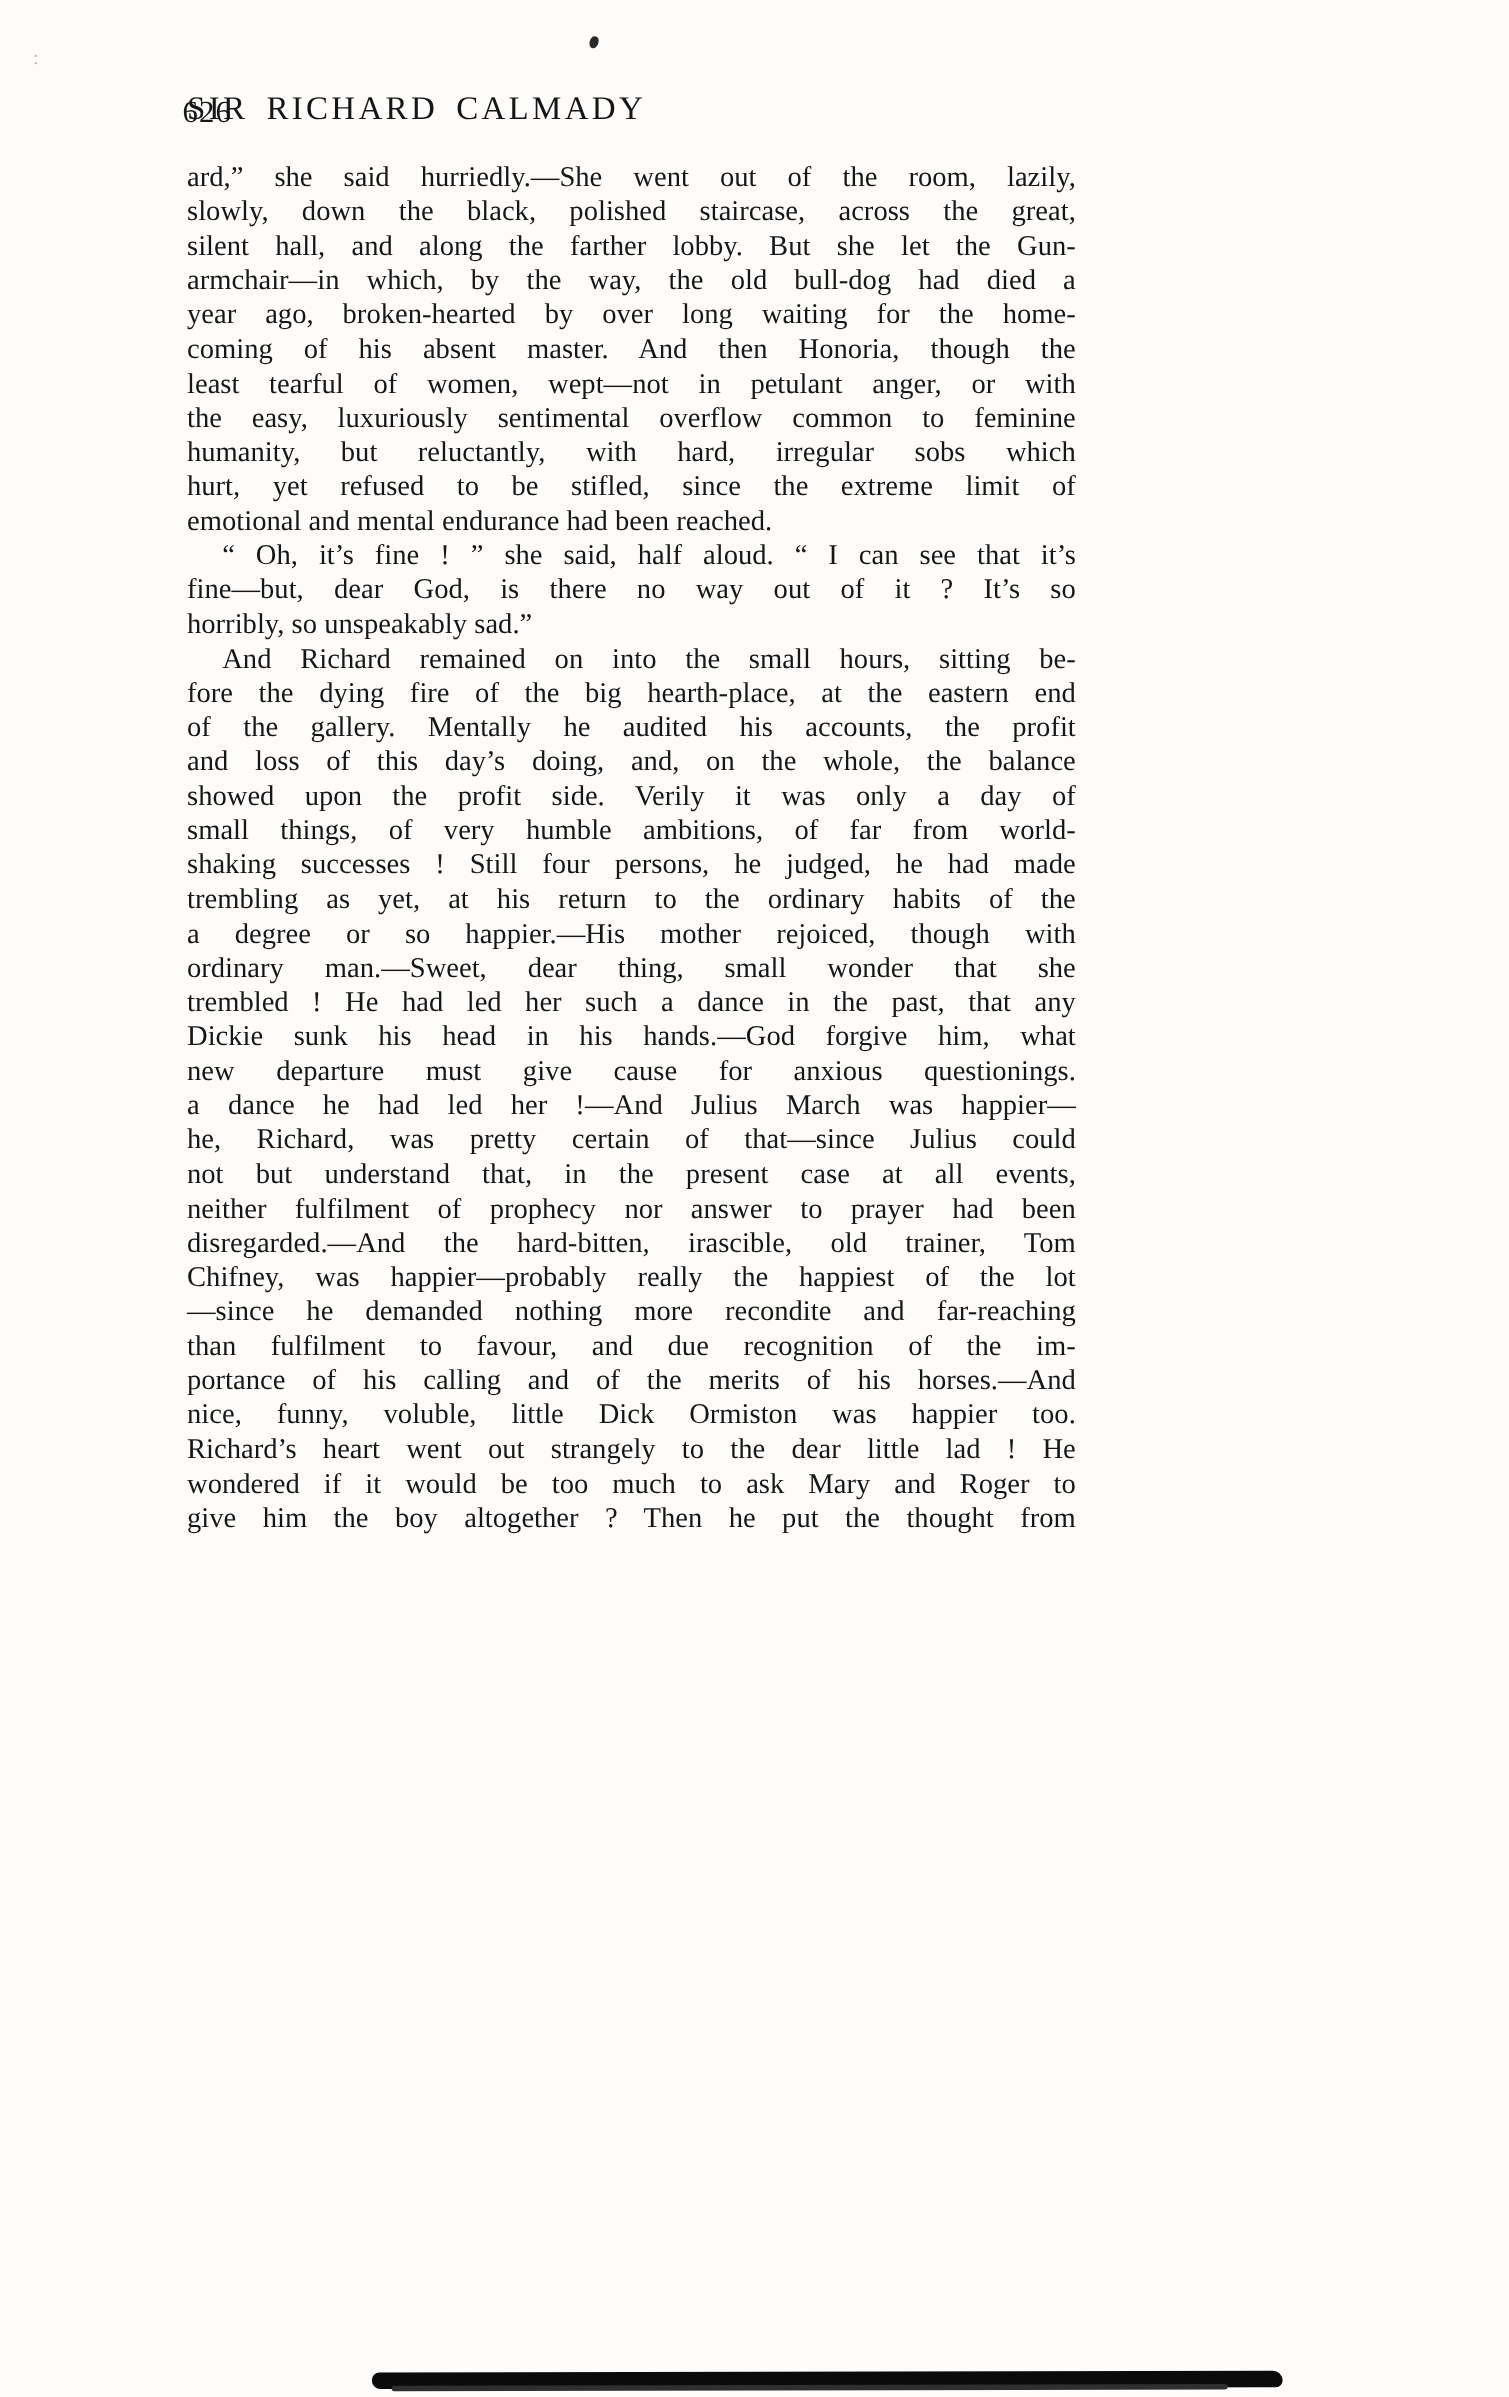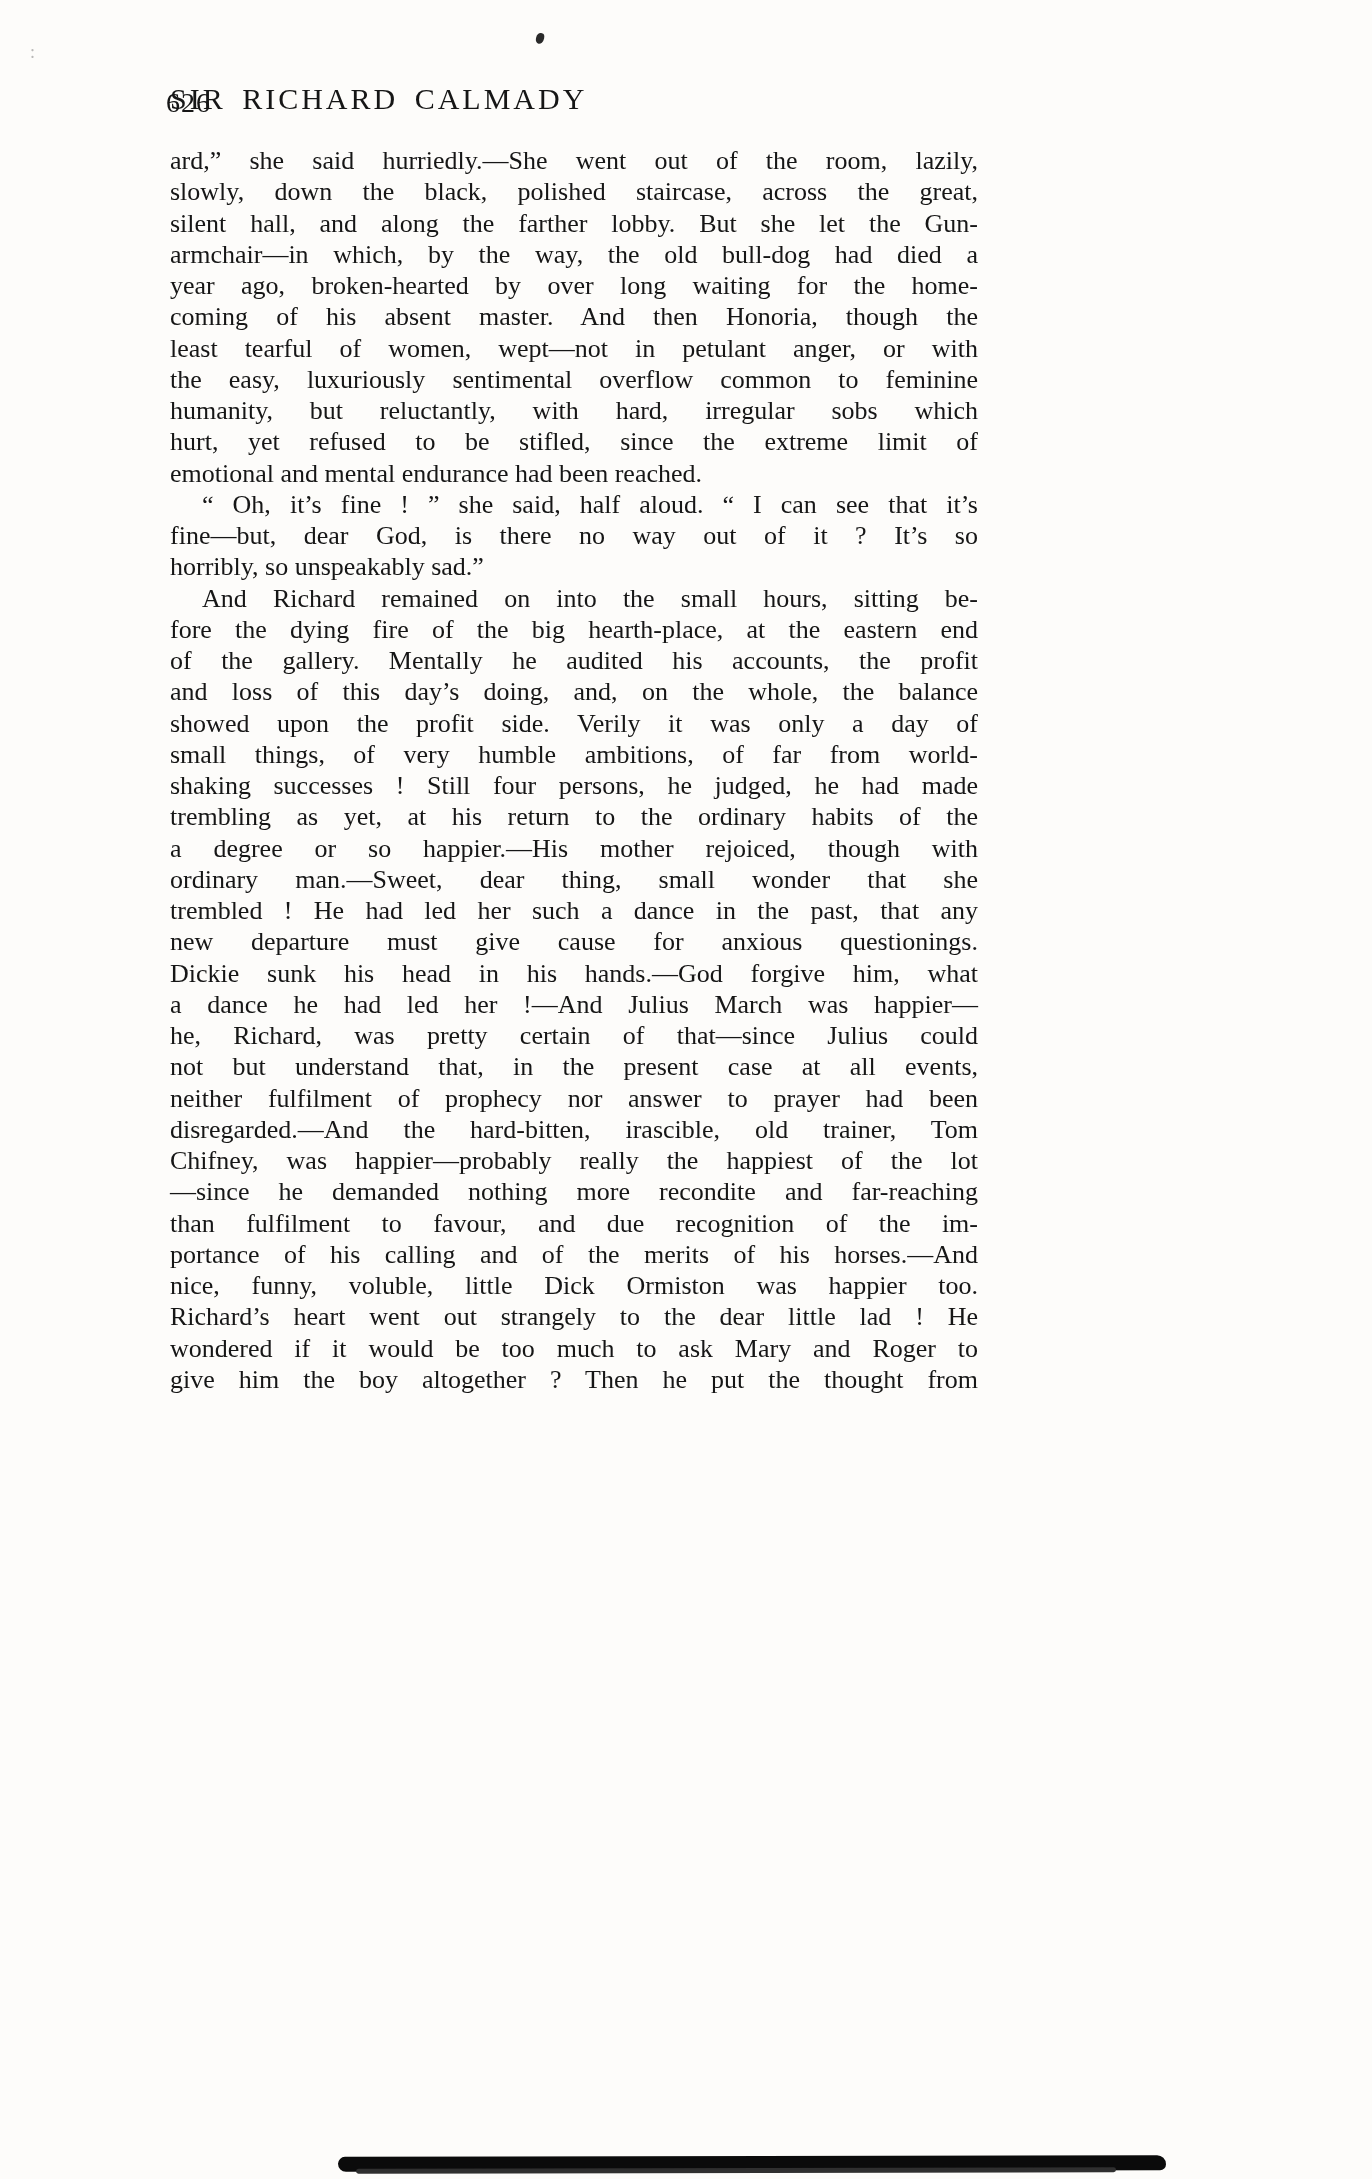--- a/index.html
+++ b/index.html
@@ -142,22 +142,22 @@
           <div class="line">fore the dying fire of the big hearth-place, at the eastern end</div>
           <div class="line">of the gallery. Mentally he audited his accounts, the profit</div>
           <div class="line">and loss of this day’s doing, and, on the whole, the balance</div>
           <div class="line">showed upon the profit side. Verily it was only a day of</div>
           <div class="line">small things, of very humble ambitions, of far from world-</div>
           <div class="line">shaking successes ! Still four persons, he judged, he had made</div>
           <div class="line">trembling as yet, at his return to the ordinary habits of the</div>
           <div class="line">a degree or so happier.—His mother rejoiced, though with</div>
           <div class="line">ordinary man.—Sweet, dear thing, small wonder that she</div>
           <div class="line">trembled ! He had led her such a dance in the past, that any</div>
+          <div class="line">Dickie sunk his head in his hands.—God forgive him, what</div>
           <div class="line">new departure must give cause for anxious questionings.</div>
-          <div class="line">Dickie sunk his head in his hands.—God forgive him, what</div>
           <div class="line">a dance he had led her !—And Julius March was happier—</div>
           <div class="line">he, Richard, was pretty certain of that—since Julius could</div>
           <div class="line">not but understand that, in the present case at all events,</div>
           <div class="line">neither fulfilment of prophecy nor answer to prayer had been</div>
           <div class="line">disregarded.—And the hard-bitten, irascible, old trainer, Tom</div>
           <div class="line">Chifney, was happier—probably really the happiest of the lot</div>
           <div class="line">—since he demanded nothing more recondite and far-reaching</div>
           <div class="line">than fulfilment to favour, and due recognition of the im-</div>
           <div class="line">portance of his calling and of the merits of his horses.—And</div>
           <div class="line">nice, funny, voluble, little Dick Ormiston was happier too.</div>

